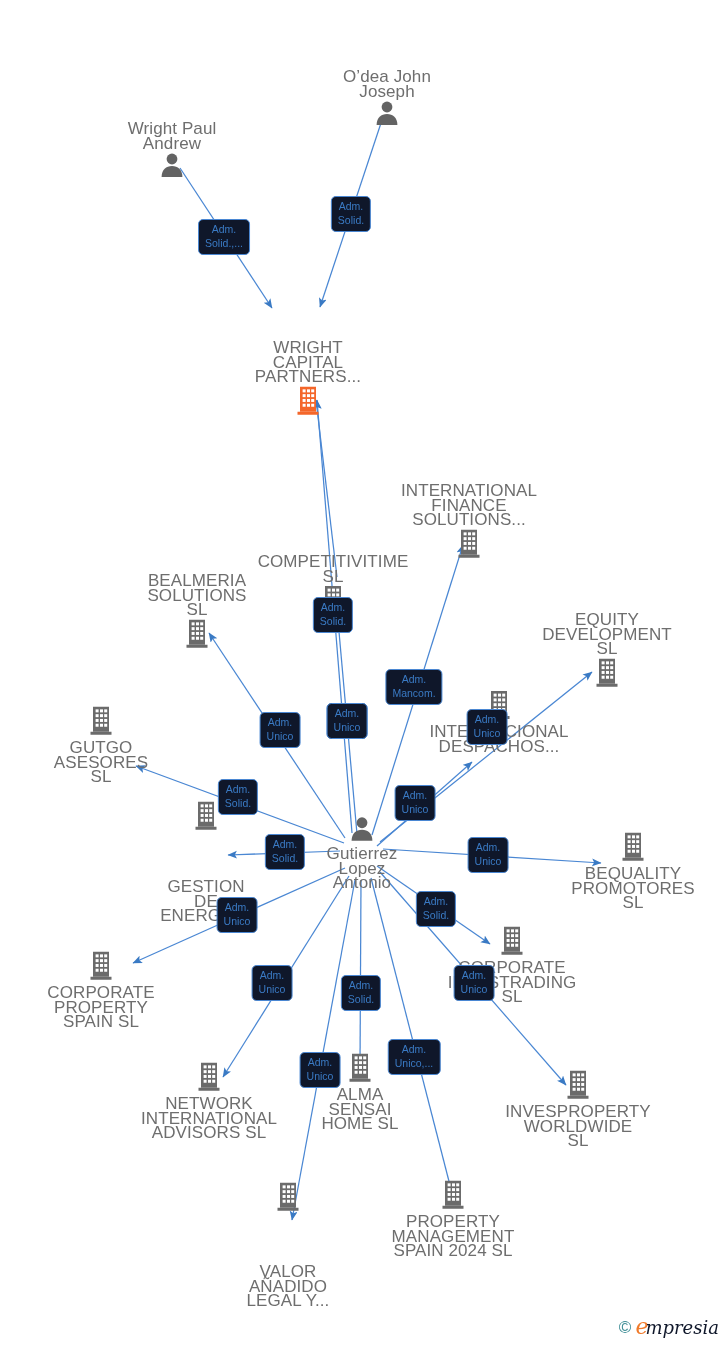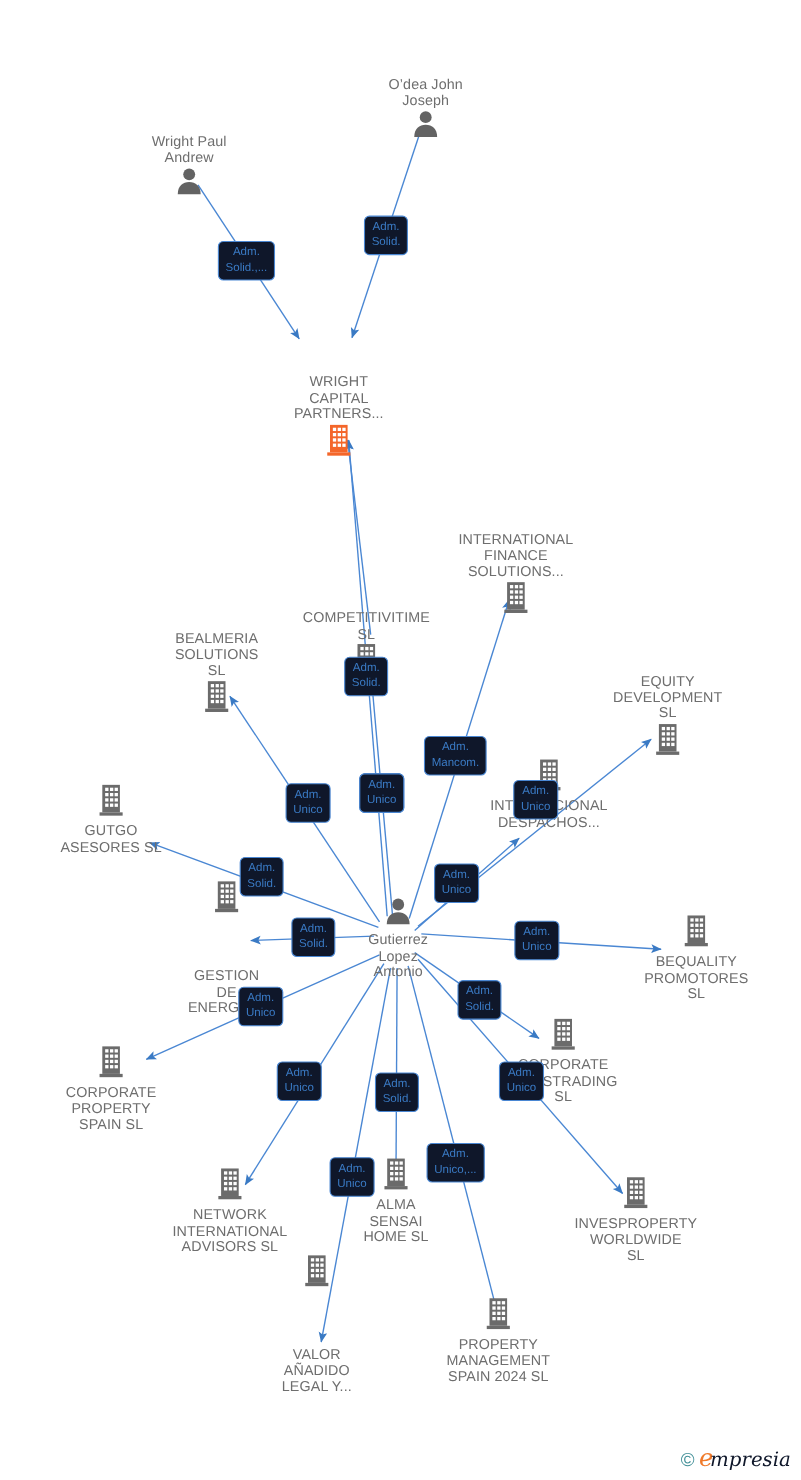--- a/index.html
+++ b/index.html
@@ -5,21 +5,21 @@
   html,body{margin:0;padding:0;background:#ffffff;}
   body{width:728px;height:1345px;position:relative;overflow:hidden;
        font-family:"Liberation Sans", sans-serif;}
   #stage{position:absolute;inset:0;width:728px;height:1345px;}
 
   svg#edges{position:absolute;left:0;top:0;width:728px;height:1345px;}
 
   .node{position:absolute;transform:translate(-50%,-50%);
         display:flex;flex-direction:column;align-items:center;
         width:120px;text-align:center;pointer-events:auto;}
-  .node .label{font-size:13px;line-height:14.5px;color:#6e6e6e;
+  .node .label{font-size:17px;line-height:14.5px;color:#6e6e6e;
         letter-spacing:.1px;white-space:pre-line;}
   .node.below .label{order:2;margin-top:1px;}
   .node.above .label{order:0;margin-bottom:1px;}
   .ico{order:1;}
 
   .edge-label{position:absolute;transform:translate(-50%,-50%);
      background:#0f172a;border:1.4px solid #4a87d3;border-radius:5px;
      color:#3a7ac4;font-size:10.5px;line-height:13.5px;text-align:center;
      padding:3px 6px 4px;white-space:pre-line;min-width:36px;
      box-sizing:border-box;}
@@ -379,21 +379,21 @@
               <rect x="15.2" y="8.4" width="3" height="3"></rect>
               <rect x="6.6" y="13.2" width="3" height="3"></rect>
               <rect x="11" y="13.2" width="3" height="3"></rect>
               <rect x="15.2" y="13.2" width="3" height="3"></rect>
               <rect x="6.6" y="18" width="3" height="3"></rect>
               <rect x="11" y="18" width="3" height="3"></rect>
               <rect x="15.2" y="18" width="3" height="3"></rect>
             </g>
           </svg></div>
       </div>
-      <div class="node below" style="left: 288px; top: 1204px; gap: 48px;">
+      <div class="node below" style="left: 288px; top: 1245px; gap: 48px;">
         <div class="label">VALOR
 AÑADIDO
 LEGAL Y...</div>
         <div class="ico"><svg width="24" height="30" viewBox="0 0 24 30" xmlns="http://www.w3.org/2000/svg">
             <rect x="4" y="1" width="16" height="25" fill="#6b6b6b"></rect>
             <rect x="1.5" y="26" width="21" height="3" fill="#6b6b6b"></rect>
             <g fill="#ffffff">
               <rect x="6.6" y="3.6" width="3" height="3"></rect>
               <rect x="11" y="3.6" width="3" height="3"></rect>
               <rect x="15.2" y="3.6" width="3" height="3"></rect>

